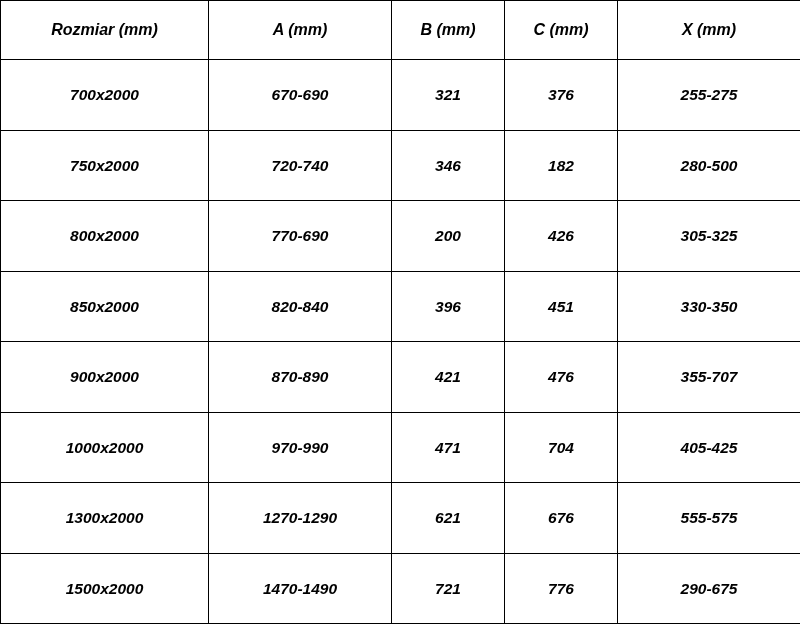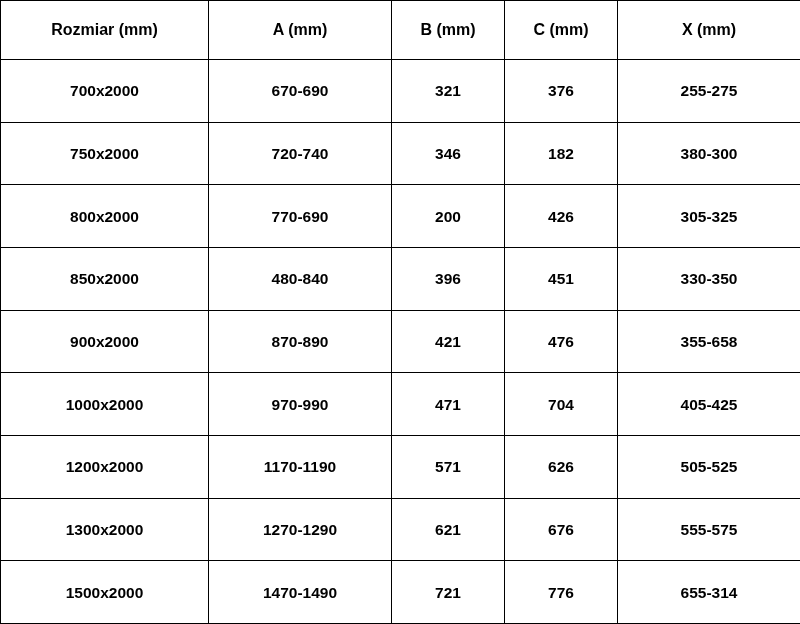--- a/index.html
+++ b/index.html
@@ -11,20 +11,21 @@
     width: 800px;
     height: 624px;
     font-family: "Liberation Sans", sans-serif;
     color: #000000;
   }
   .sheet {
     width: 800px;
     height: 624px;
     box-sizing: border-box;
     overflow: hidden;
+    font-style: italic;
   }
   table.size-table {
     border-collapse: collapse;
     width: 800px;
     height: 624px;
     table-layout: fixed;
   }
   table.size-table th,
   table.size-table td {
     border: 1px solid #000000;
@@ -77,66 +78,59 @@
         <td>670-690</td>
         <td>321</td>
         <td>376</td>
         <td>255-275</td>
       </tr>
       <tr>
         <td>750x2000</td>
         <td>720-740</td>
         <td>346</td>
         <td>182</td>
-        <td>380-300</td>
+        <td>280-500</td>
       </tr>
       <tr>
         <td>800x2000</td>
         <td>770-690</td>
         <td>200</td>
         <td>426</td>
         <td>305-325</td>
       </tr>
       <tr>
         <td>850x2000</td>
-        <td>480-840</td>
+        <td>820-840</td>
         <td>396</td>
         <td>451</td>
         <td>330-350</td>
       </tr>
       <tr>
         <td>900x2000</td>
         <td>870-890</td>
         <td>421</td>
         <td>476</td>
-        <td>355-658</td>
+        <td>355-707</td>
       </tr>
       <tr>
         <td>1000x2000</td>
         <td>970-990</td>
         <td>471</td>
         <td>704</td>
         <td>405-425</td>
-      </tr>
-      <tr>
-        <td>1200x2000</td>
-        <td>1170-1190</td>
-        <td>571</td>
-        <td>626</td>
-        <td>505-525</td>
       </tr>
       <tr>
         <td>1300x2000</td>
         <td>1270-1290</td>
         <td>621</td>
         <td>676</td>
         <td>555-575</td>
       </tr>
       <tr>
         <td>1500x2000</td>
         <td>1470-1490</td>
         <td>721</td>
         <td>776</td>
-        <td>655-314</td>
+        <td>290-675</td>
       </tr>
     </tbody>
   </table>
 </div>
 
 </body></html>

